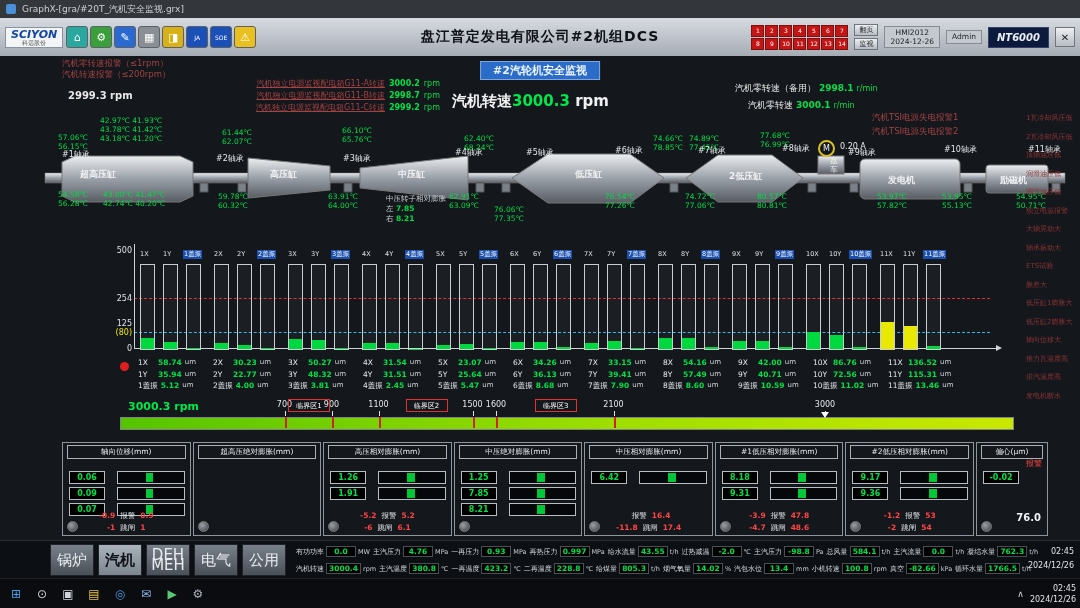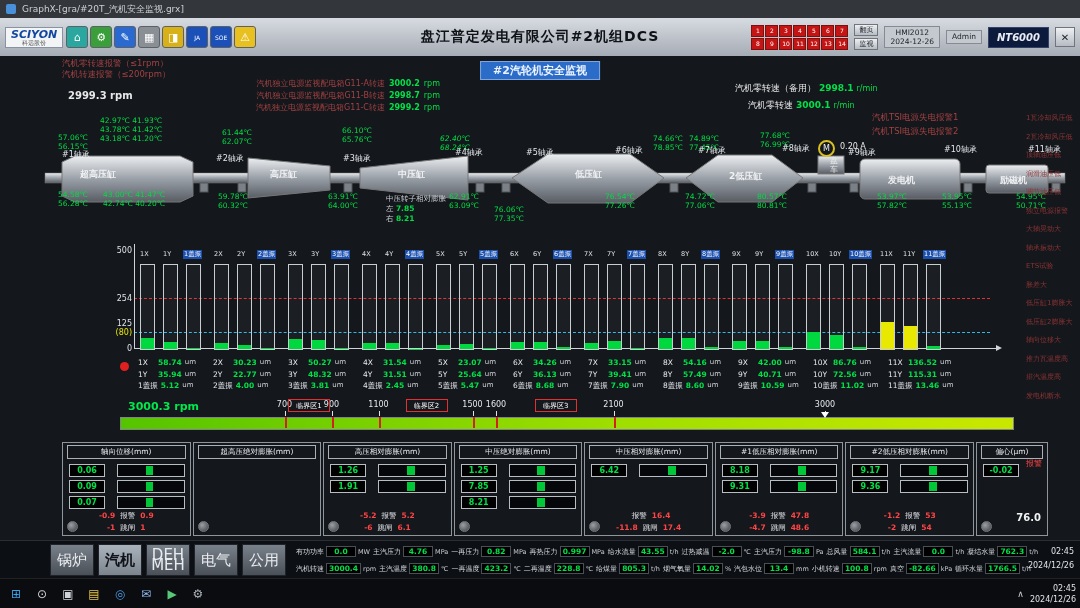--- a/index.html
+++ b/index.html
@@ -28,21 +28,21 @@
   
   .main{position:absolute;top:56px;left:0;width:1080px;height:484px;background:#14171c;}
   .layer{position:absolute;inset:0;}
   .subtitle{position:absolute;top:5px;left:50%;transform:translateX(-50%);background:#2a6cc8;border:1px solid #7fa6e0;color:#eaf2ff;font-size:11px;font-weight:bold;padding:1px 12px;white-space:nowrap;}
   .redtext{color:#a34242;}
   .tl1{position:absolute;left:62px;top:2px;font-size:8.5px;}
   .tl2{position:absolute;left:62px;top:13px;font-size:8.5px;}
   .tlspeed{position:absolute;left:68px;top:34px;color:#e8e8e8;font-size:10px;font-weight:bold;}
   #monitors{position:absolute;left:140px;top:22px;width:300px;}
   .mrow{display:flex;justify-content:flex-end;gap:4px;font-size:8px;line-height:12px;white-space:nowrap;}
-  .mlab{color:#a34242;}
+  .mlab{color:#a34242;text-decoration:underline;}
   .mval{color:#00e048;font-weight:bold;}
   .munit{color:#00e048;}
   .bigspeed{position:absolute;left:452px;top:36px;font-size:15px;font-weight:bold;color:#f0f0f0;white-space:nowrap;}
   .bigspeed .v{color:#00e84c;}
   .zs{position:absolute;font-size:9px;color:#e8e8e8;white-space:nowrap;}
   .zs .v{color:#00e048;font-weight:bold;}
   .zs .u{color:#00e048;font-size:8px;margin-top:20px;}
   #zs1{left:735px;top:26px;}
   #zs2{left:748px;top:43px;}
   #tsi1{position:absolute;left:872px;top:56px;font-size:8.5px;}
@@ -92,21 +92,21 @@
   .zone{position:absolute;top:1px;height:11px;width:40px;border:1px solid #e03030;color:#fff;font-size:7px;display:flex;align-items:center;justify-content:center;white-space:nowrap;}
   .btrack{position:absolute;left:120px;top:19px;width:892px;height:11px;border:1px solid #80858c;background:linear-gradient(90deg,#55c400,#9ede00 55%,#c9e800);}
   .bmark{position:absolute;top:19px;width:2px;height:11px;background:#d02020;}
   .bpointer{position:absolute;top:14px;width:0;height:0;border-left:4px solid transparent;border-right:4px solid transparent;border-top:6px solid #fff;}
 
   
   #panels{position:absolute;left:62px;top:386px;right:32px;height:94px;display:flex;gap:2px;}
   .panel{position:relative;border:1px solid #8f959c;flex:1;}
   .panel.small{flex:0 0 70px;}
   .ptitle{margin:2px 4px 1px;border:1px solid #aab0b6;color:#e8ebee;font-size:7.5px;text-align:center;padding:1px 0;white-space:nowrap;overflow:hidden;}
-  .pbody{display:flex;gap:12px;padding:4px 5px 0 6px;}
+  .pbody{display:flex;gap:12px;padding:11px 5px 0 6px;}
   .pvals{display:flex;flex-direction:column;gap:3px;}
   .pval{width:34px;height:11px;background:#000;border:1px solid #b8bdc2;color:#00e048;font-size:8px;font-weight:bold;display:flex;align-items:center;justify-content:center;}
   .pgs{display:flex;flex-direction:column;gap:3px;flex:1;}
   .pg{height:11px;border:1px solid #b8bdc2;background:#05070a;position:relative;}
   .pgf{position:absolute;top:1px;bottom:1px;left:42%;width:12%;background:#00c838;}
   .plim{position:absolute;left:0;right:0;display:flex;justify-content:center;gap:5px;font-size:7.5px;white-space:nowrap;}
   .plim .n{color:#ff4545;font-weight:bold;}
   .plim .w{color:#e8ebee;}
   .plim.alarmrow{bottom:14px;}
   .plim.triprow{bottom:2px;}
@@ -209,20 +209,23 @@
           <span class="mval">2998.7</span>
           <span class="munit">rpm</span>
         </div>
         <div class="mrow">
           <span class="mlab">汽机独立电源监视配电箱G11-C转速</span>
           <span class="mval">2999.2</span>
           <span class="munit">rpm</span>
         </div>
       </div>
 
+    <div class="bigspeed">
+      <span>汽机转速</span><span class="v">3000.3</span> <span>rpm</span>
+    </div>
 
     <div class="zs" id="zs1">
       <span>汽机零转速（备用）</span>
       <span class="v">2998.1</span>
       <span class="u">r/min</span>
     </div>
     <div class="zs" id="zs2">
       <span>汽机零转速</span>
       <span class="v">3000.1</span>
       <span class="u">r/min</span>
@@ -263,21 +266,21 @@
 
     <div class="layer" id="temps">
         <div class="temp" style="left: 58px; top: 77px;"><div class="tln">57.06℃</div><div class="tln">56.15℃</div></div>
         <div class="temp" style="left: 100px; top: 60px;"><div class="tln">42.97℃ 41.93℃</div><div class="tln">43.78℃ 41.42℃</div><div class="tln">43.18℃ 41.20℃</div></div>
         <div class="temp" style="left: 58px; top: 134px;"><div class="tln">54.58℃</div><div class="tln">56.28℃</div></div>
         <div class="temp" style="left: 103px; top: 134px;"><div class="tln">43.00℃ 41.47℃</div><div class="tln">42.74℃ 40.20℃</div></div>
         <div class="temp" style="left: 222px; top: 72px;"><div class="tln">61.44℃</div><div class="tln">62.07℃</div></div>
         <div class="temp" style="left: 218px; top: 136px;"><div class="tln">59.78℃</div><div class="tln">60.32℃</div></div>
         <div class="temp" style="left: 342px; top: 70px;"><div class="tln">66.10℃</div><div class="tln">65.76℃</div></div>
         <div class="temp" style="left: 328px; top: 136px;"><div class="tln">63.91℃</div><div class="tln">64.00℃</div></div>
-        <div class="temp" style="left: 440px; top: 78px; font-style: italic;"><div class="tln">62.40℃</div><div class="tln">68.24℃</div></div>
+        <div class="temp" style="left: 464px; top: 78px;"><div class="tln">62.40℃</div><div class="tln">68.24℃</div></div>
         <div class="temp" style="left: 449px; top: 136px;"><div class="tln">62.91℃</div><div class="tln">63.09℃</div></div>
         <div class="temp" style="left: 494px; top: 141px; margin-top: 8px;"><div class="tln">76.06℃</div><div class="tln">77.35℃</div></div>
         <div class="temp" style="left: 609px; top: 78px; margin-left: 44px;"><div class="tln">74.66℃</div><div class="tln">78.85℃</div></div>
         <div class="temp" style="left: 605px; top: 136px;"><div class="tln">76.54℃</div><div class="tln">77.26℃</div></div>
         <div class="temp" style="left: 689px; top: 78px;"><div class="tln">74.89℃</div><div class="tln">77.45℃</div></div>
         <div class="temp" style="left: 685px; top: 136px;"><div class="tln">74.72℃</div><div class="tln">77.06℃</div></div>
         <div class="temp" style="left: 760px; top: 75px;"><div class="tln">77.68℃</div><div class="tln">76.99℃</div></div>
         <div class="temp" style="left: 757px; top: 136px;"><div class="tln">80.57℃</div><div class="tln">80.81℃</div></div>
         <div class="temp" style="left: 877px; top: 136px;"><div class="tln">53.97℃</div><div class="tln">57.82℃</div></div>
         <div class="temp" style="left: 942px; top: 136px;"><div class="tln">53.95℃</div><div class="tln">55.13℃</div></div>
@@ -898,21 +901,21 @@
             <span class="v">0.0</span>
             <span class="u">MW</span>
           </div>
           <div class="scell">
             <span>主汽压力</span>
             <span class="v">4.76</span>
             <span class="u">MPa</span>
           </div>
           <div class="scell">
             <span>一再压力</span>
-            <span class="v">0.82</span>
+            <span class="v">0.93</span>
             <span class="u">MPa</span>
           </div>
           <div class="scell">
             <span>再热压力</span>
             <span class="v">0.997</span>
             <span class="u">MPa</span>
           </div>
           <div class="scell">
             <span>给水流量</span>
             <span class="v">43.55</span>

